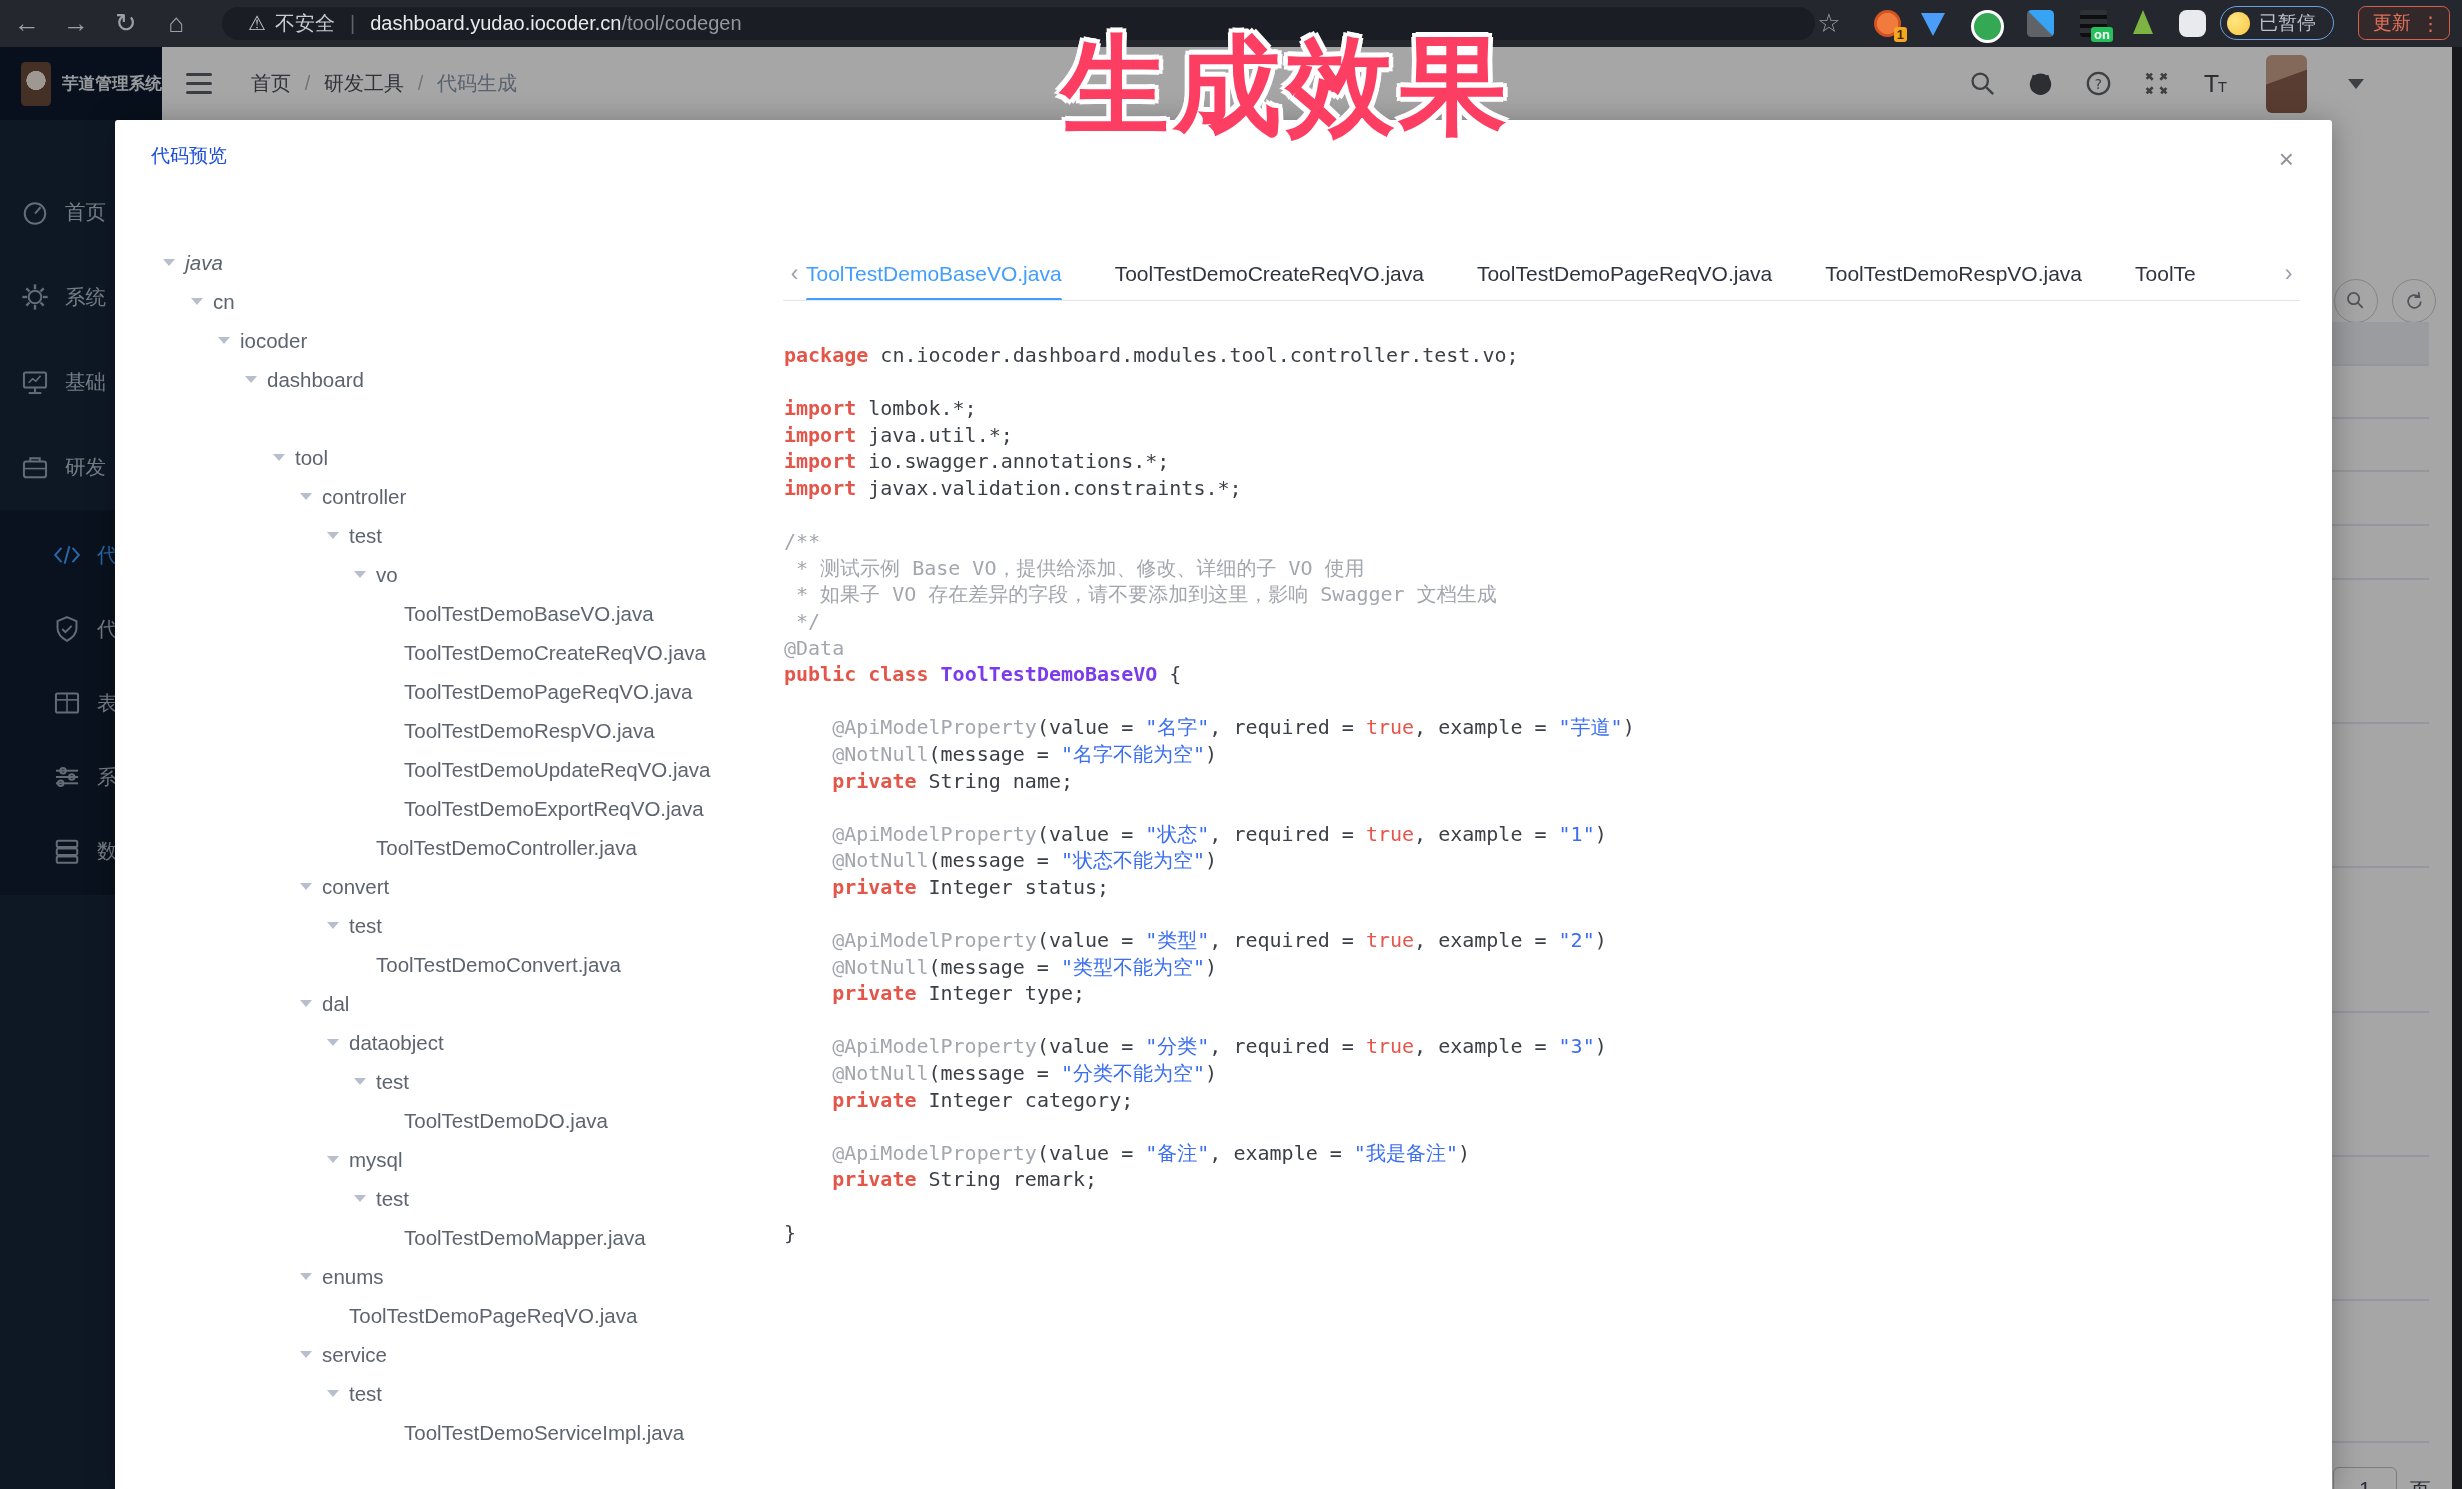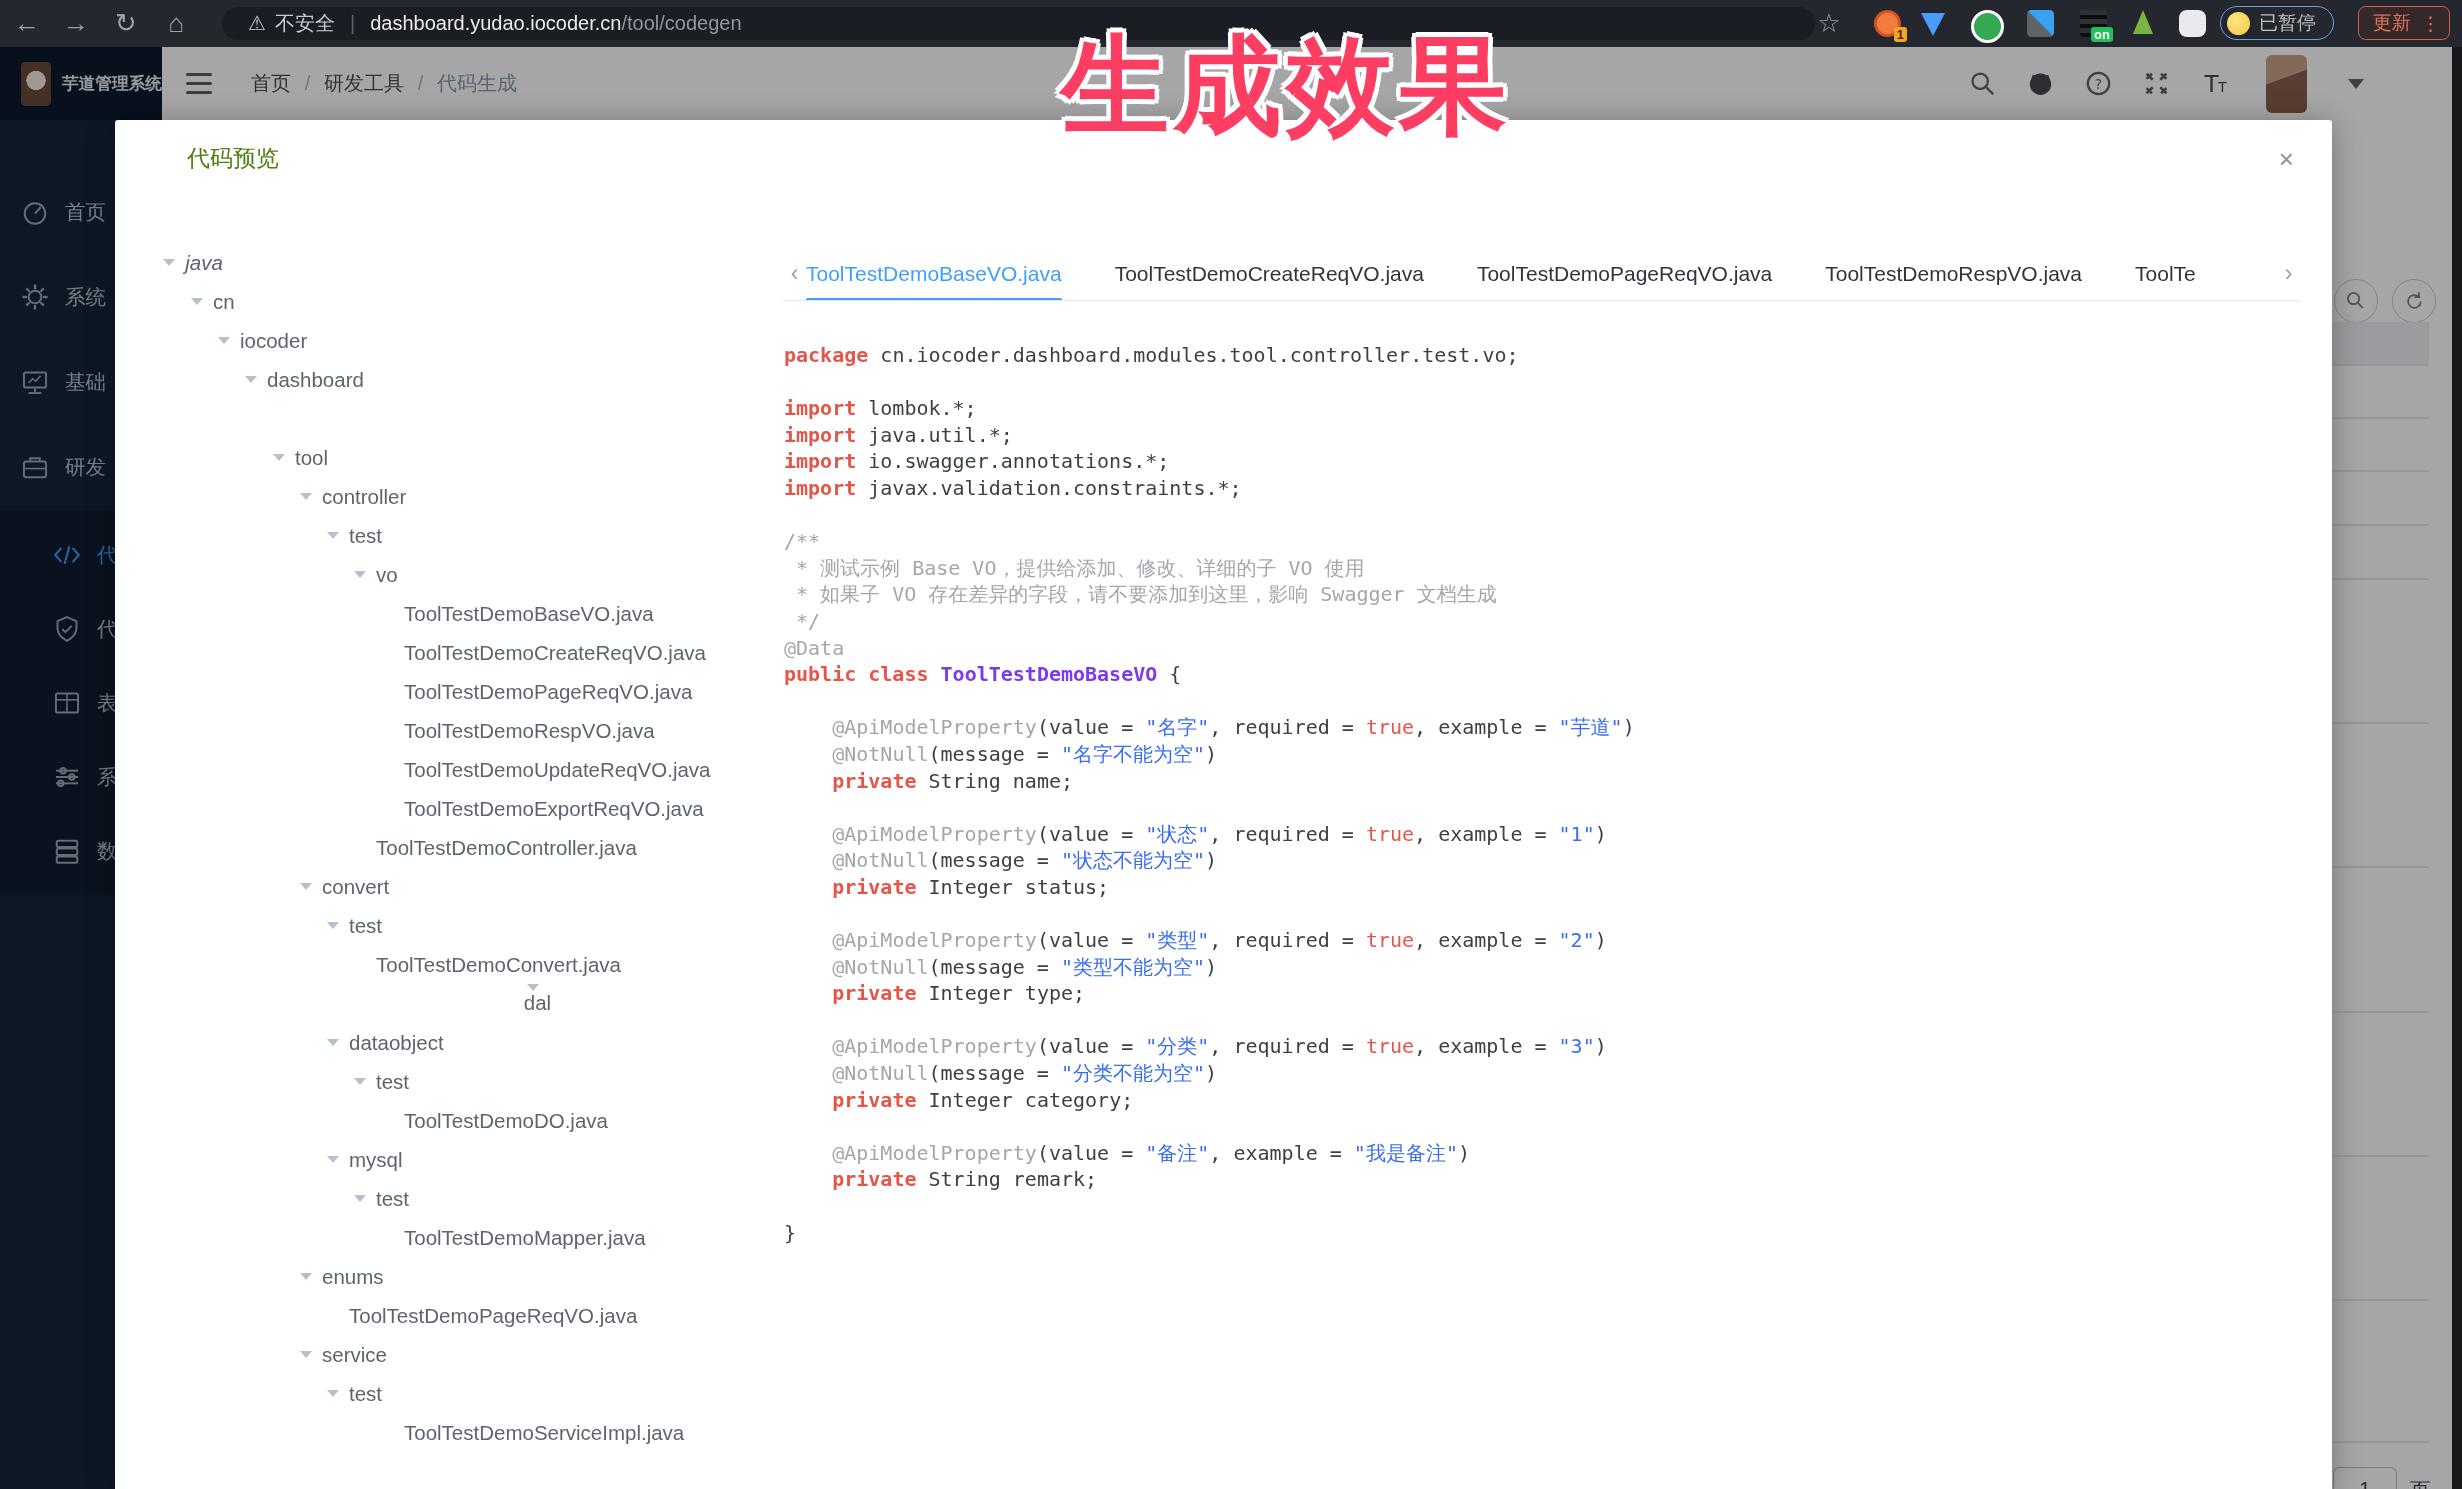--- a/index.html
+++ b/index.html
@@ -60,21 +60,21 @@
   #bg-headband{position:absolute;left:0;top:202px;width:237px;height:42px;background:#eef0f4;}
   .bg-row-line{position:absolute;left:0;width:237px;height:1.5px;background:#e6e9f0;}
   #bg-pager{position:absolute;left:141px;top:1347px;width:62px;height:42px;border:1.5px solid #b9bec8;
      border-radius:6px;display:flex;align-items:center;justify-content:center;font-size:20.5px;color:#3e4450;}
   #bg-pagelabel{position:absolute;left:218px;top:1356px;font-size:20.5px;color:#3e4450;}
   #rightstrip{position:absolute;left:2452px;top:47px;width:10.6px;height:1443px;background:#17181b;z-index:40;}
   
   #overlay{position:absolute;left:0;top:47px;width:2462px;height:1443px;background:rgba(0,0,0,0.35);z-index:10;}
   #modal{position:absolute;left:115px;top:120px;width:2217px;height:1370px;background:#fff;z-index:20;
          box-shadow:0 3px 30px rgba(0,0,0,.3);border-radius:3px 3px 0 0;}
-  #modal-title{position:absolute;left:36px;top:23px;font-size:23px;color:#4d7c0f;margin-left:36px;}
+  #modal-title{position:absolute;left:36px;top:23px;font-size:19px;color:#1d4ed8;}
   #modal-close{position:absolute;right:38px;top:26px;font-size:26px;color:#909399;line-height:26px;}
   #tree{position:absolute;left:46px;top:123px;width:614px;}
   .tree-row{height:39px;display:flex;align-items:center;font-size:20.5px;color:#5d646f;white-space:nowrap;}
   .tree-arrow{width:0;height:0;border-left:6px solid transparent;border-right:6px solid transparent;
       border-top:7.6px solid #b7bfcd;margin-right:10px;flex:none;}
   .tree-spacer{width:22px;flex:none;}
   #tabsbar{position:absolute;left:668px;top:127px;right:32px;height:53px;border-bottom:1.5px solid #e2e6ee;
       display:flex;align-items:center;}
   .tab-chev{color:#9aa0aa;font-size:23px;flex:none;width:23px;text-align:center;}
   #tabs{display:flex;overflow:hidden;flex:1;}
@@ -393,21 +393,21 @@
           <span>convert</span>
         </div>
         <div class="tree-row" style="padding-left: 166px;">
           <span class="tree-arrow"></span>
           <span>test</span>
         </div>
         <div class="tree-row" style="padding-left: 193px;">
           <span class="tree-spacer"></span>
           <span>ToolTestDemoConvert.java</span>
         </div>
-        <div class="tree-row" style="padding-left: 139px; flex-direction: column;">
+        <div class="tree-row" style="padding-left: 139px;">
           <span class="tree-arrow"></span>
           <span>dal</span>
         </div>
         <div class="tree-row" style="padding-left: 166px;">
           <span class="tree-arrow"></span>
           <span>dataobject</span>
         </div>
         <div class="tree-row" style="padding-left: 193px;">
           <span class="tree-arrow"></span>
           <span>test</span>

